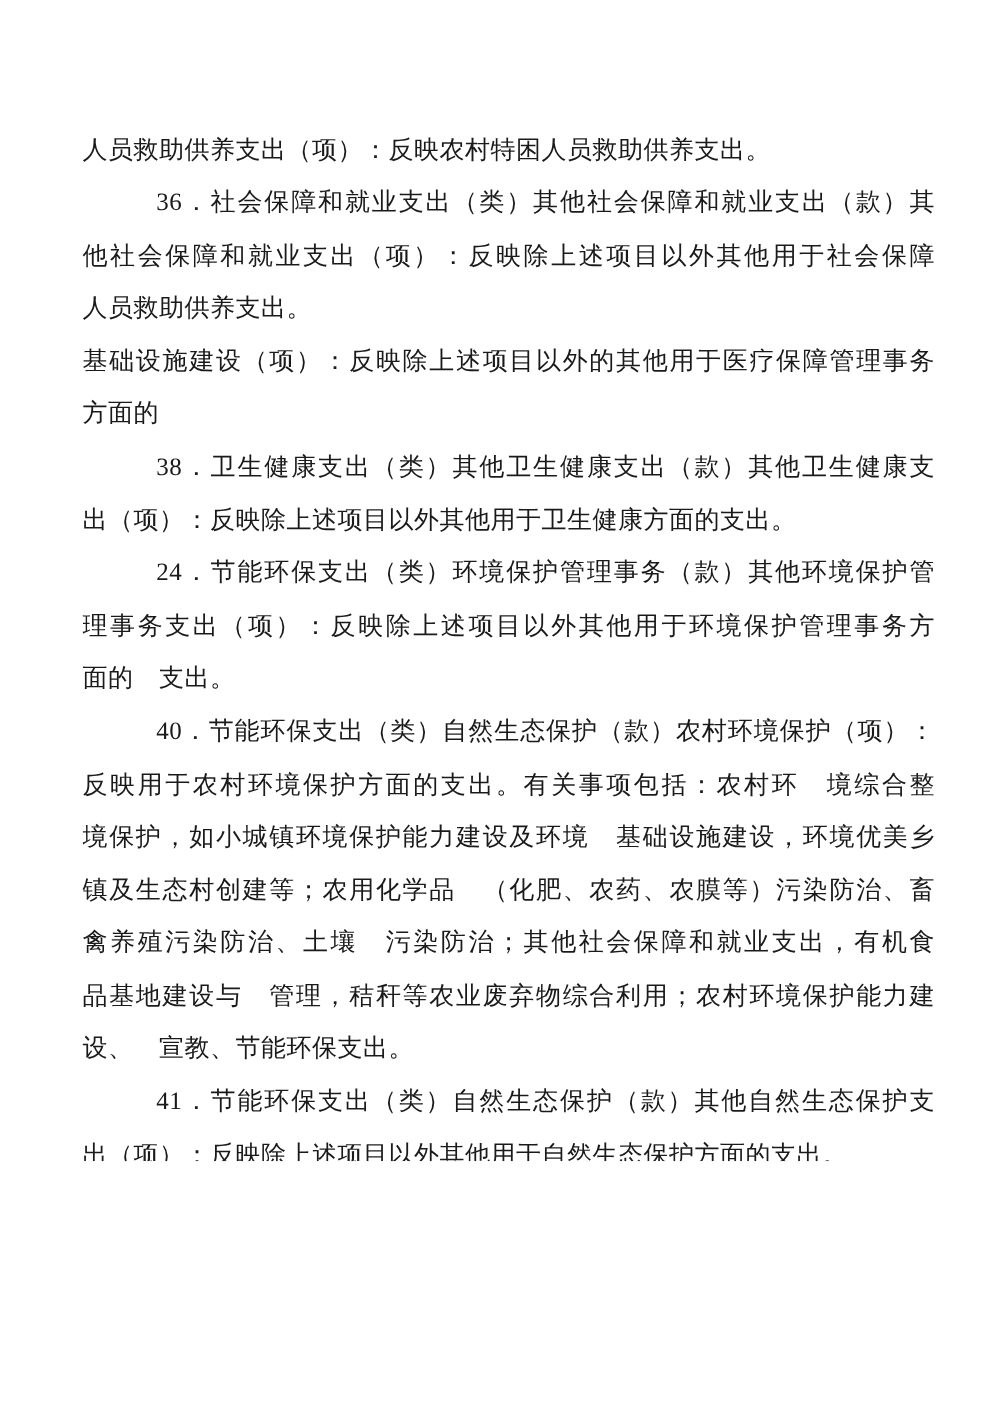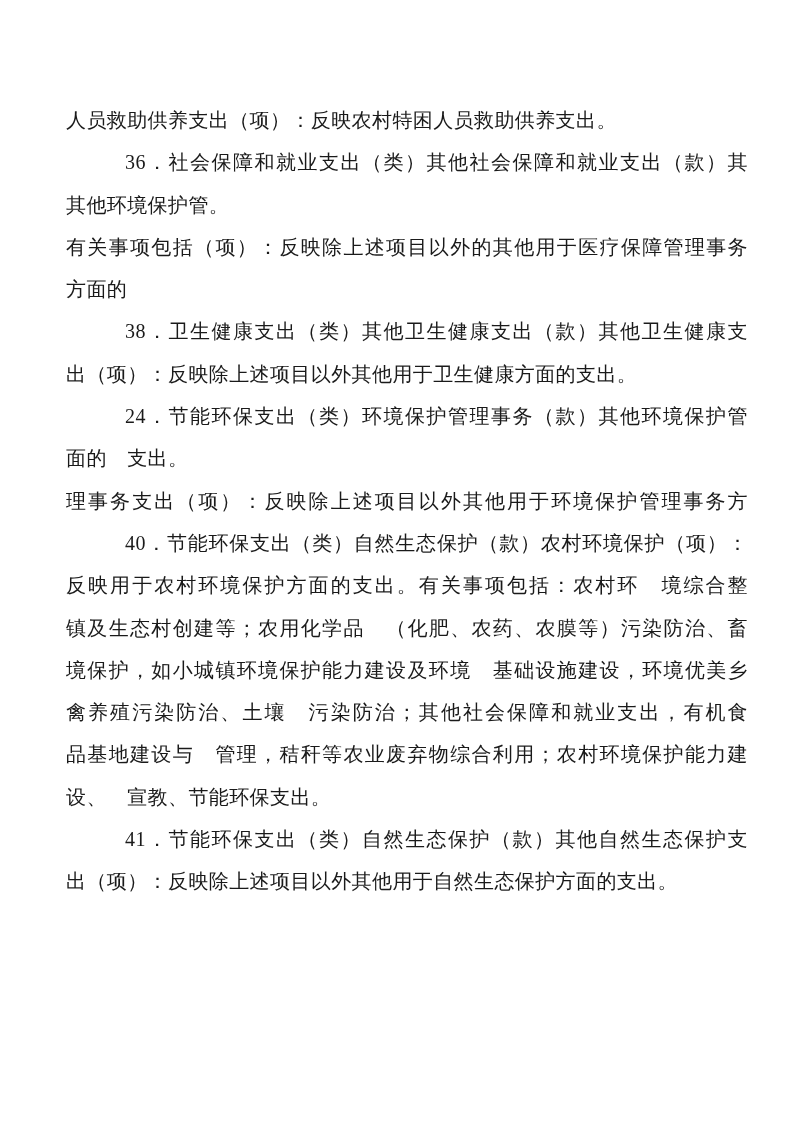--- a/index.html
+++ b/index.html
@@ -61,44 +61,45 @@
 
 <div class="page">
   <div class="content">
 
     <div class="para">
       <div class="line end">人员救助供养支出（项）：反映农村特困人员救助供养支出。</div>
     </div>
 
     <div class="para">
       <div class="line fill first">36．社会保障和就业支出（类）其他社会保障和就业支出（款）其</div>
-      <div class="line end">其他环境保护管。</div>
+      <div class="line fill">他社会保障和就业支出（项）：反映除上述项目以外其他用于社会保障</div>
+      <div class="line end">人员救助供养支出。</div>
     </div>
 
     <div class="para">
-      <div class="line fill">有关事项包括（项）：反映除上述项目以外的其他用于医疗保障管理事务</div>
+      <div class="line fill">基础设施建设（项）：反映除上述项目以外的其他用于医疗保障管理事务</div>
       <div class="line end">方面的</div>
     </div>
 
     <div class="para">
       <div class="line fill first">38．卫生健康支出（类）其他卫生健康支出（款）其他卫生健康支</div>
       <div class="line end">出（项）：反映除上述项目以外其他用于卫生健康方面的支出。</div>
     </div>
 
     <div class="para">
       <div class="line fill first">24．节能环保支出（类）环境保护管理事务（款）其他环境保护管</div>
+      <div class="line fill">理事务支出（项）：反映除上述项目以外其他用于环境保护管理事务方</div>
       <div class="line end">面的　支出。</div>
-      <div class="line fill">理事务支出（项）：反映除上述项目以外其他用于环境保护管理事务方</div>
     </div>
 
     <div class="para">
       <div class="line fill first">40．节能环保支出（类）自然生态保护（款）农村环境保护（项）：</div>
       <div class="line fill">反映用于农村环境保护方面的支出。有关事项包括：农村环　境综合整</div>
+      <div class="line fill">境保护，如小城镇环境保护能力建设及环境　基础设施建设，环境优美乡</div>
       <div class="line fill">镇及生态村创建等；农用化学品　（化肥、农药、农膜等）污染防治、畜</div>
-      <div class="line fill">境保护，如小城镇环境保护能力建设及环境　基础设施建设，环境优美乡</div>
       <div class="line fill">禽养殖污染防治、土壤　污染防治；其他社会保障和就业支出，有机食</div>
       <div class="line fill">品基地建设与　管理，秸秆等农业废弃物综合利用；农村环境保护能力建</div>
       <div class="line end">设、　宣教、节能环保支出。</div>
     </div>
 
     <div class="para">
       <div class="line fill first">41．节能环保支出（类）自然生态保护（款）其他自然生态保护支</div>
       <div class="line end">出（项）：反映除上述项目以外其他用于自然生态保护方面的支出。</div>
     </div>
 

